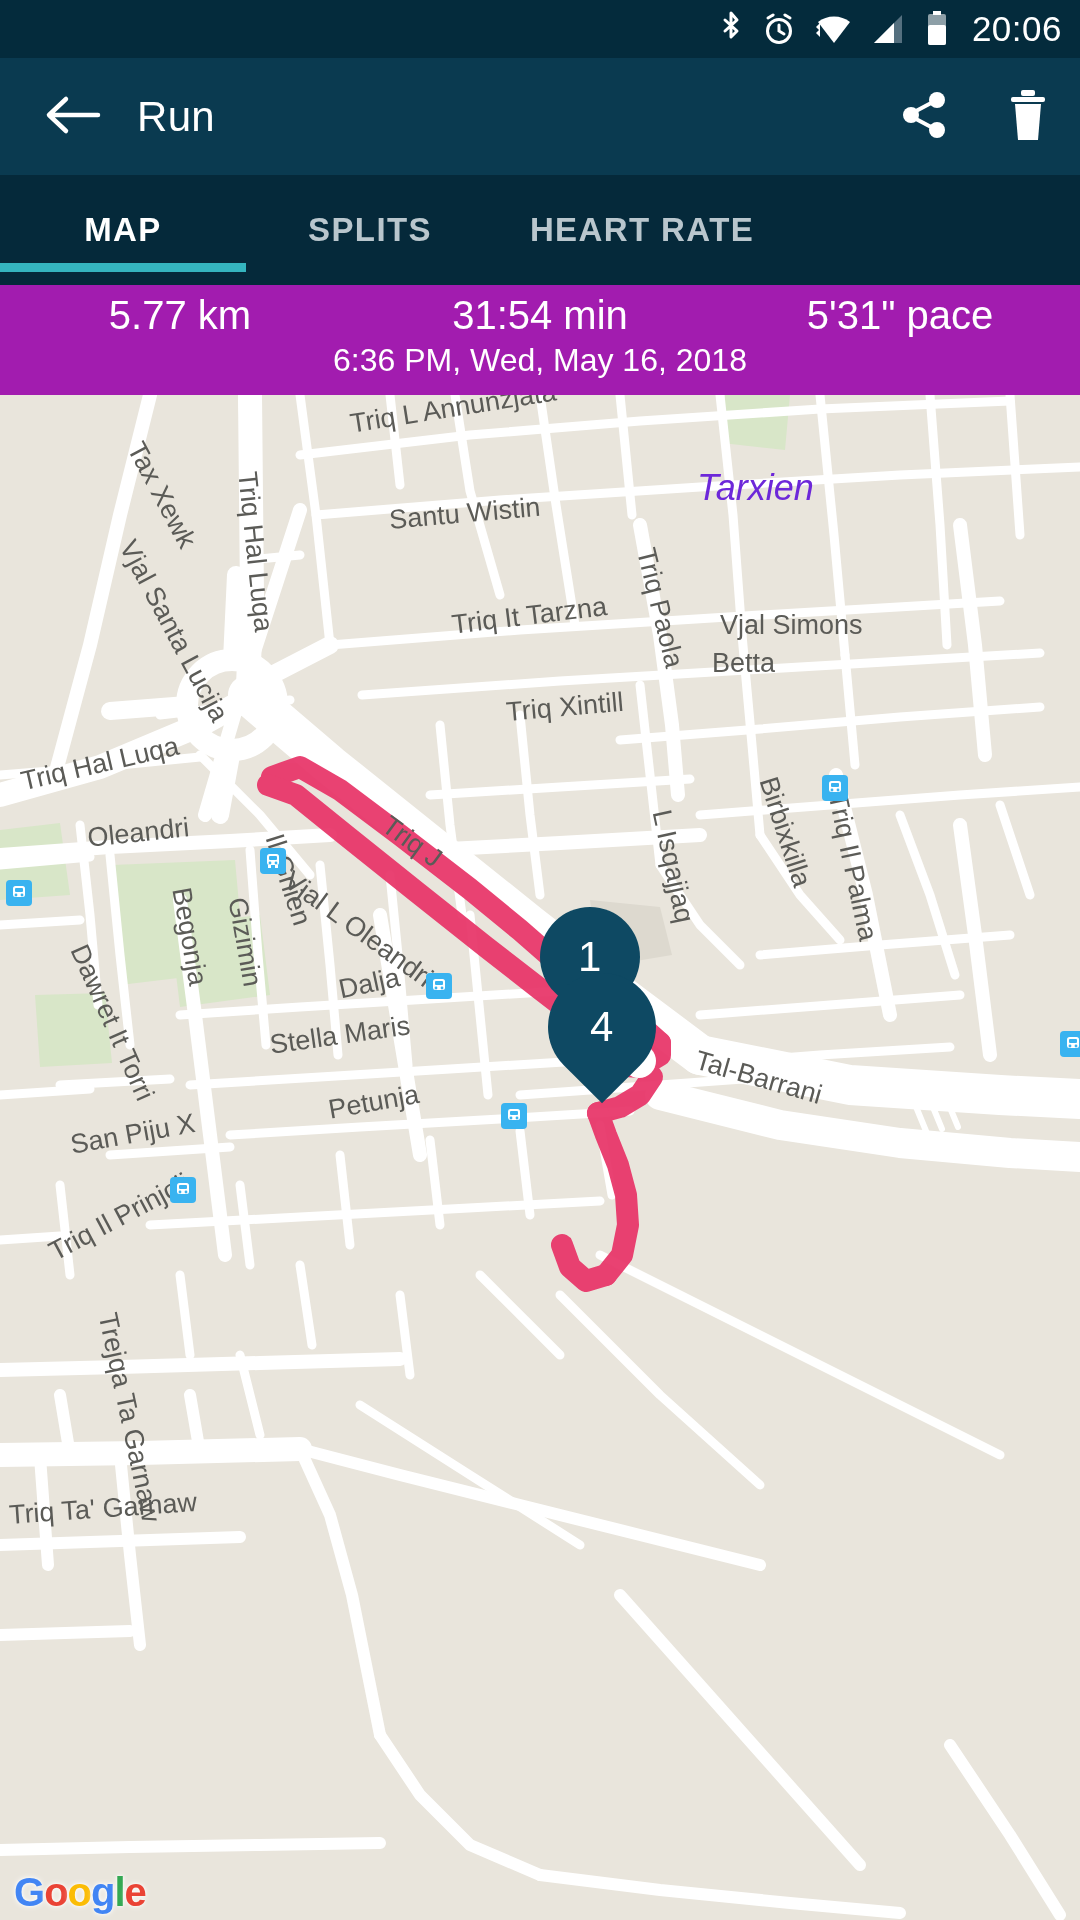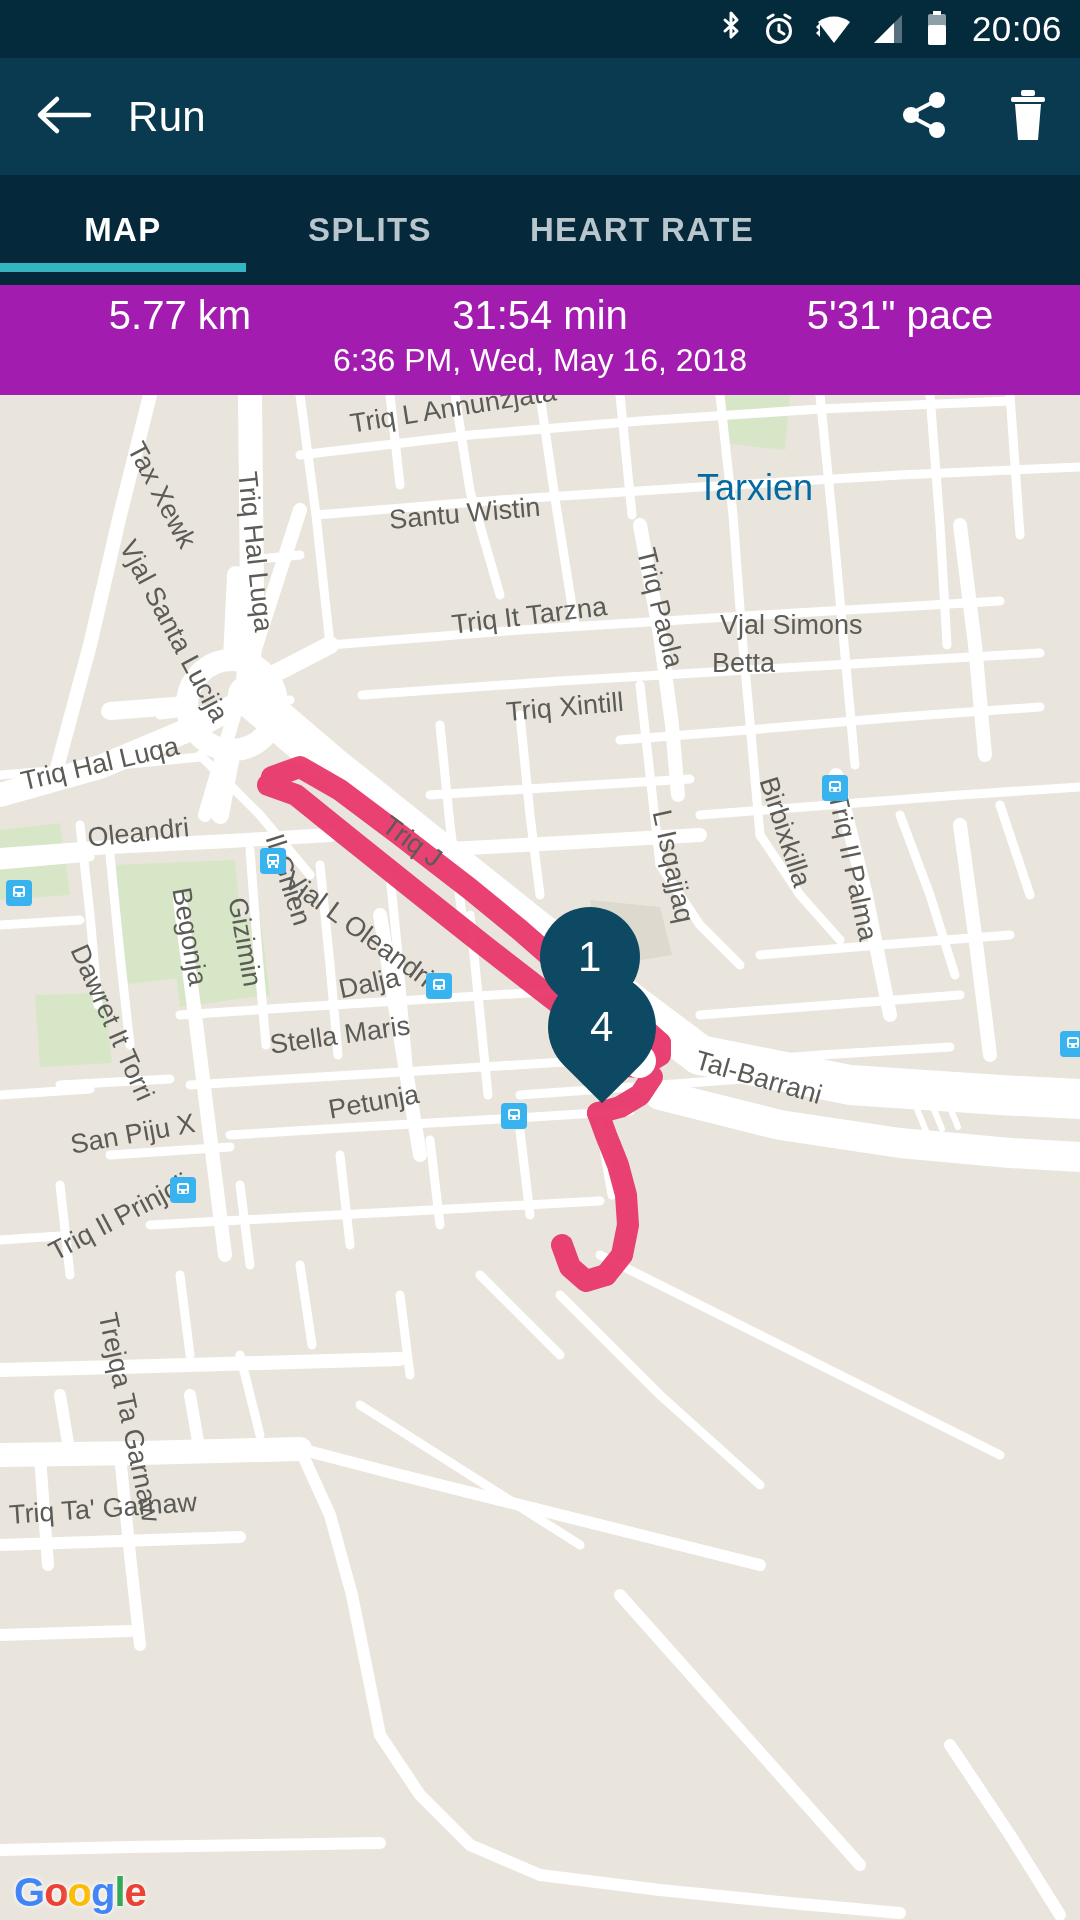--- a/index.html
+++ b/index.html
@@ -11,21 +11,21 @@
     position:absolute; top:0; left:0; width:1080px; height:58px;
     background:#042b3c; display:flex; align-items:center; justify-content:flex-end;
     padding-right:18px; gap:18px; z-index:50;
   }
   .statusbar svg{ display:block; }
   .clock{ color:#ffffff; font-size:35px; letter-spacing:0.5px; margin-left:6px; font-weight:400; }
 
   
   .appbar{
     position:absolute; top:58px; left:0; width:1080px; height:117px;
-    background:#0a3a50; display:flex; align-items:center; z-index:40;
+    background:#0a3a50; display:flex; align-items:center; z-index:40;padding-left:9px;
   }
   .appbar .back{ width:128px; height:117px; display:flex; align-items:center; justify-content:center; }
   .appbar .title{ color:#ffffff; font-size:42px; font-weight:400; letter-spacing:.3px; }
   .appbar .spacer{ flex:1; }
   .appbar .act{ width:104px; height:117px; display:flex; align-items:center; justify-content:center; }
 
   
   .tabs{
     position:absolute; top:175px; left:0; width:1080px; height:110px;
     background:#05293a; display:flex; align-items:center; z-index:40; overflow:hidden;
@@ -62,21 +62,21 @@
   .map{
     position:absolute; top:395px; left:0; width:1080px; height:1525px;
     background:#e9e5dc; overflow:hidden; z-index:10;
   }
   .map svg{ position:absolute; top:0; left:0; }
 
   .lbl{
     position:absolute; color:#5b5b57; font-size:27px; white-space:nowrap;
     transform-origin:0 0; pointer-events:none;
   }
-  .lbl.big{ font-size:36px; color:#0369a1; }
+  .lbl.big{ font-size:36px; color:#6d28d9;font-style:italic; }
 
   
   .bus{
     position:absolute; width:26px; height:26px; background:#39b3f0; border-radius:4px;
     display:flex; align-items:center; justify-content:center;
   }
   .bus svg{ position:static; }
 
   
   .bigpin{

